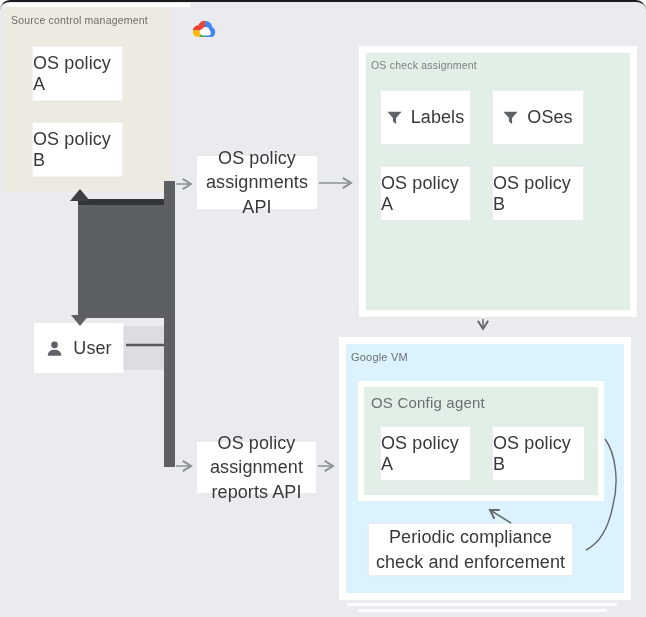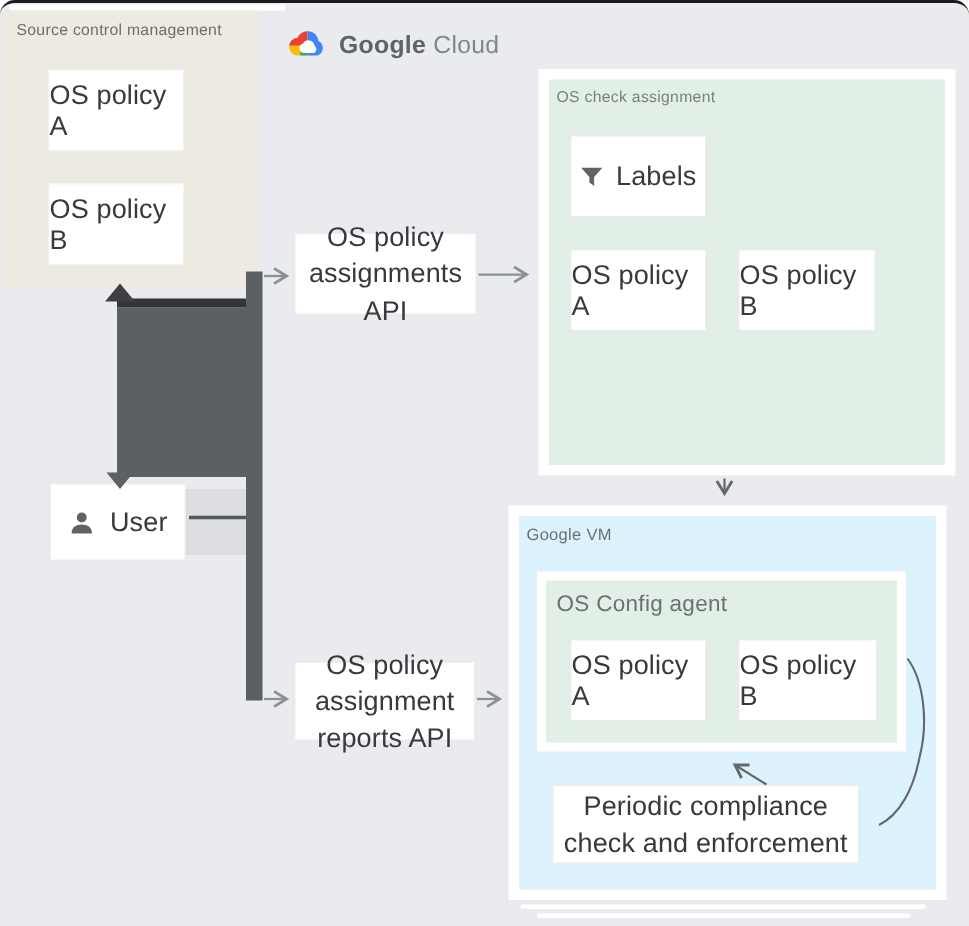--- a/index.html
+++ b/index.html
@@ -53,24 +53,20 @@
           </defs>
         <g clip-path="url(#cc)">
           <rect x="0" y="0" width="52" height="42" fill="#ea4335"></rect>
           <rect x="52" y="0" width="48" height="80" fill="#4285f4"></rect>
           <rect x="0" y="42" width="34" height="38" fill="#fbbc04"></rect>
           <rect x="34" y="42" width="18" height="38" fill="#34a853"></rect>
         </g>
         <path d="M69 41 A15 15 0 0 0 41 36.5 A12 12 0 0 0 43.5 60 h24 A11 11 0 0 0 69 41 z" fill="#ffffff"></path>
       </svg>
     </span>
-    <span class="logo-text">
-      <span class="logo-brand">Google</span>
-      <span class="logo-product">Cloud</span>
-    </span>
   </div>
 
   <div class="abs" style="left:124px;top:324px;width:41px;height:44px;background:#dbdde0;"></div>
 
   <div class="abs chip" style="left:33px;top:320px;width:91px;height:52px;">
     <span class="ic">
       <svg width="19" height="19" viewBox="0 0 24 24">
         <circle cx="12" cy="7.5" r="4.2" fill="#5f6368"></circle>
         <path d="M3.5 20.5c0-4.6 3.8-7 8.5-7s8.5 2.4 8.5 7v.5h-17z" fill="#5f6368"></path>
       </svg>
@@ -93,20 +89,28 @@
     <div class="abs" style="left:7px;top:7px;width:264px;height:257px;background:#e1efe6;"></div>
   </div>
   <div class="abs zone-label" style="left:371px;top:57px;">OS check assignment</div>
   <div class="abs chip" style="left:380px;top:88px;width:91px;height:55px;text-align:center;">
     <span class="ic">
       <svg width="15" height="14" viewBox="0 0 18 16">
           <path d="M.5.5h17l-6.6 7.4v7.3l-3.8-2.9V7.9z" fill="#5f6368"></path>
         </svg>
     </span>
     <span>Labels</span>
+  </div>
+  <div class="abs chip" style="left:492px;top:88px;width:92px;height:55px;">
+    <span class="ic">
+      <svg width="15" height="14" viewBox="0 0 18 16">
+          <path d="M.5.5h17l-6.6 7.4v7.3l-3.8-2.9V7.9z" fill="#5f6368"></path>
+        </svg>
+    </span>
+    <span>OSes</span>
   </div>
   <div class="abs chip" style="left:380px;top:164px;width:91px;height:55px;">
     <span>OS policy A</span>
   </div>
   <div class="abs chip" style="left:492px;top:164px;width:92px;height:55px;">
     <span>OS policy B</span>
   </div>
 
   <div class="abs container-white" style="left:339px;top:335px;width:292px;height:263px;">
     <div class="abs" style="left:7px;top:7px;width:278px;height:249px;background:#dcf2fd;"></div>

